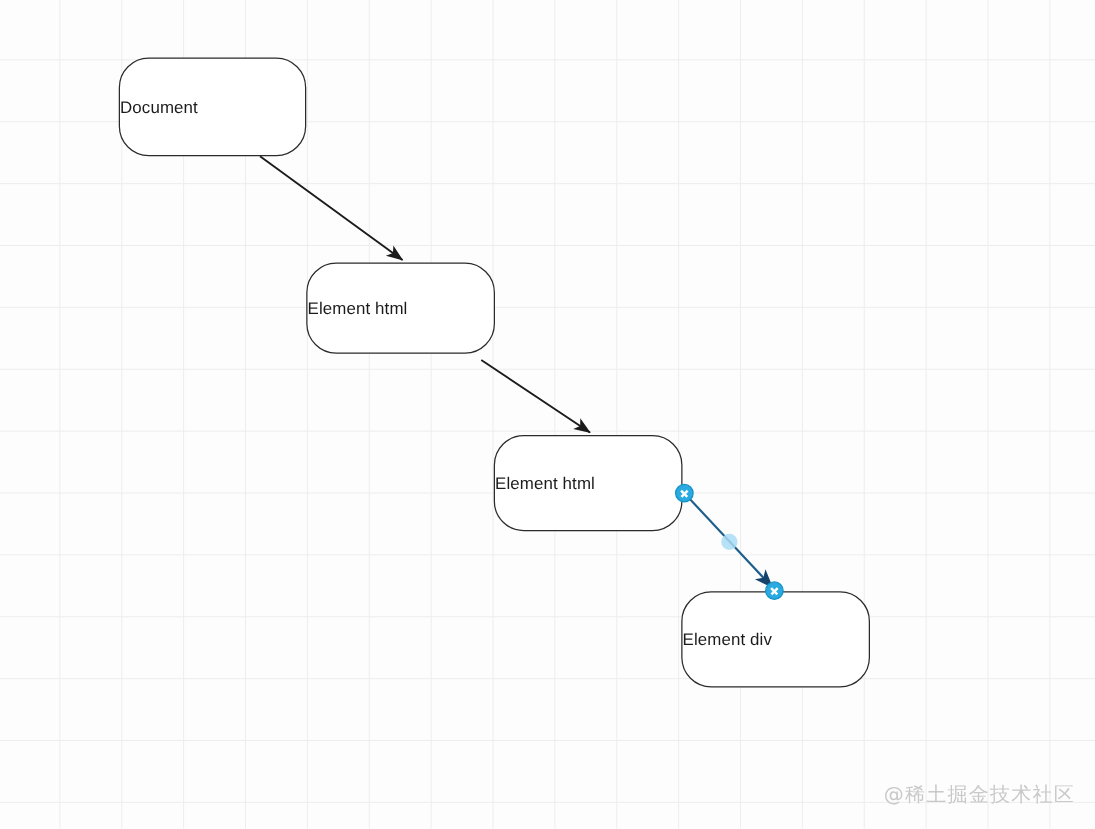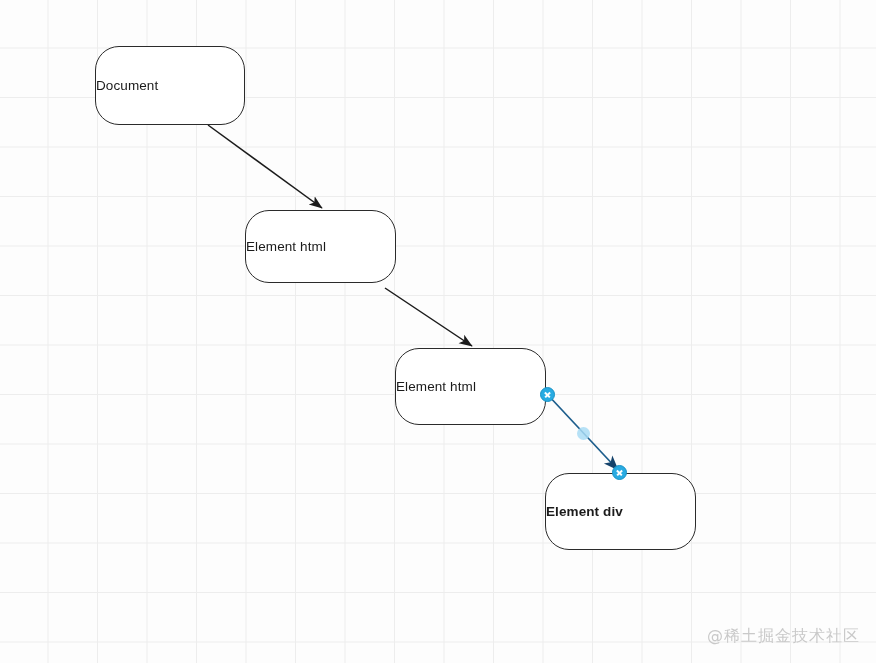--- a/index.html
+++ b/index.html
@@ -119,21 +119,21 @@
   </div>
 
   <div class="node" style="left:245px; top:210px; width:151px; height:73px;">
     <span class="node-label">Element html</span>
   </div>
 
   <div class="node" style="left:395px; top:348px; width:151px; height:77px;">
     <span class="node-label">Element html</span>
   </div>
 
-  <div class="node" style="left:545px; top:473px; width:151px; height:77px;font-weight:bold;">
+  <div class="node" style="left:545px; top:473px; width:151px; height:77px;">
     <span class="node-label">Element div</span>
   </div>
 
   <div class="midpoint" style="left:583px; top:433px;"></div>
 
   <div class="handle" style="left:547px; top:394px;"></div>
 
   <div class="handle" style="left:619px; top:472px;"></div>
 
   <div class="watermark">@稀土掘金技术社区</div>

